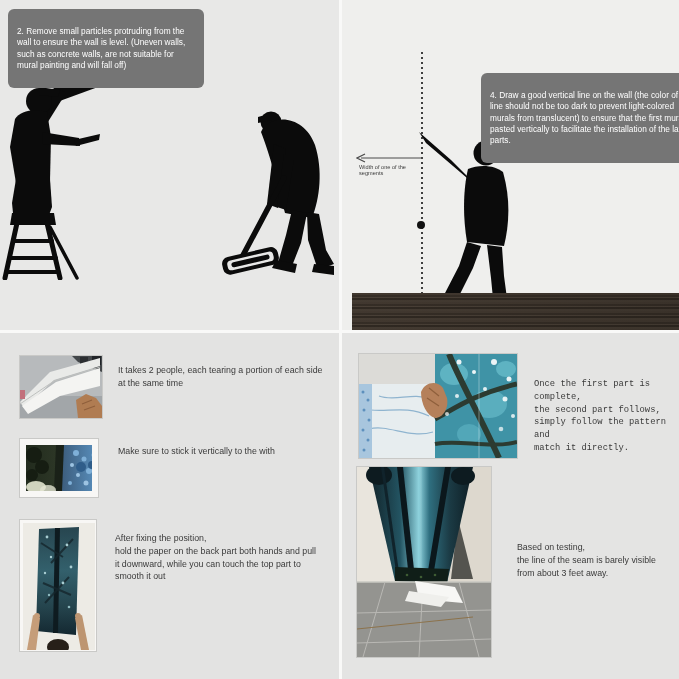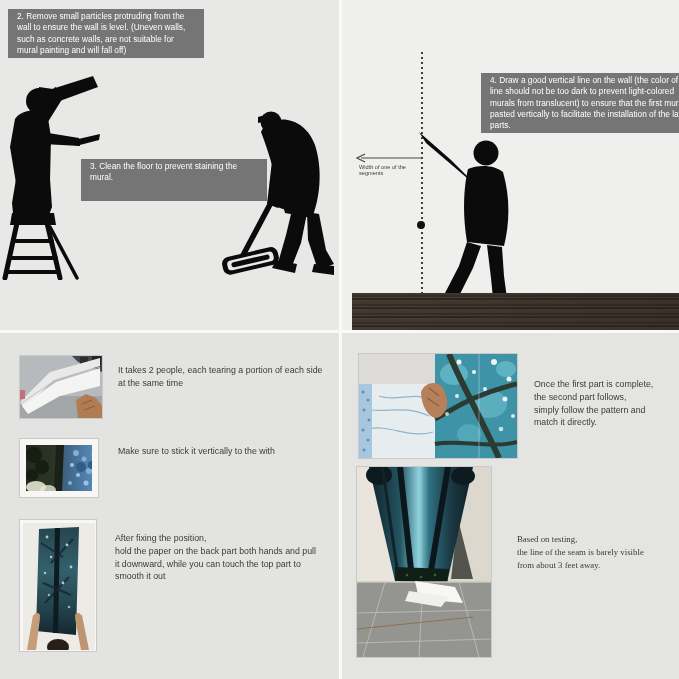--- a/index.html
+++ b/index.html
@@ -4,21 +4,21 @@
 <style>
   html,body{margin:0;padding:0;background:#ffffff;}
   .canvas{position:relative;width:679px;height:679px;background:var(--divider,#f9f9f8);
           font-family:"Liberation Sans",sans-serif;overflow:hidden;}
   .q{position:absolute;overflow:hidden;}
   .q-tl{left:0;top:0;width:339px;height:330px;background:var(--tl-bg,#e8e8e7);}
   .q-tr{left:342px;top:0;width:337px;height:330px;background:var(--tr-bg,#efefed);}
   .q-bl{left:0;top:333px;width:339px;height:346px;background:var(--bl-bg,#e3e3e2);}
   .q-br{left:342px;top:333px;width:337px;height:346px;background:var(--br-bg,#e4e4e3);}
   .tb{position:absolute;background:var(--box-bg,#757575);color:var(--box-text,#fff);
-      border-radius:0;font-size:8.3px;line-height:1.36;padding:2px 9px;
+      border-radius:6px;font-size:8.3px;line-height:1.36;padding:17px 9px;
       white-space:pre-line;box-sizing:border-box;}
   .cap{position:absolute;color:var(--caption-text,#3a3a3a);font-size:8.8px;line-height:1.45;
        white-space:pre-line;}
   .sil path,.sil polygon,.sil circle,.sil rect{fill:var(--silhouette,#0b0b0b);}
   .sil .ln{stroke:var(--silhouette,#0b0b0b);fill:none;stroke-linecap:round;}
   .sil .cut{fill:var(--tl-bg,#e8e8e7) !important;}
   .vline{position:absolute;left:79px;top:52px;width:2px;height:241px;
          background:repeating-linear-gradient(180deg,#3f3f3f 0 2px,transparent 2px 5px);}
   .dot{position:absolute;left:75px;top:221px;width:8px;height:8px;border-radius:50%;background:#111;}
   .arrow-label{position:absolute;left:17px;top:164px;width:70px;font-size:5.6px;color:#3c3c3c;}
@@ -69,21 +69,20 @@
         <rect x="9" y="150.5" width="39" height="5" rx="2.5"></rect>
       </g>
       <path d="M70,102 L85,105 79,135 70,158 56,155 64,127 Z"></path>
       <polygon points="54,152 75,156 73,165 50,160"></polygon>
       <path d="M85,104 L97,106 104,142 112,156 96,162 86,132 Z"></path>
       <polygon points="92,156 113,158 112,167 90,164"></polygon>
     </svg>
 
     <div class="tb" style="left:8px;top:9px;width:196px;">2. Remove small particles protruding from the wall to ensure the wall is level. (Uneven walls, such as concrete walls, are not suitable for mural painting and will fall off)</div>
 
-    <div class="tb" style="left:81px;top:159px;width:186px;height:42px;">3. Clean the floor to prevent staining the mural.</div>
   </div>
 
   <div class="q q-tr">
 
     <div class="vline"></div>
     <div class="dot"></div>
 
     <svg style="position:absolute;left:14px;top:153px;" width="67" height="10" viewBox="0 0 67 10">
       <line x1="5" y1="5" x2="67" y2="5" stroke="#4a4a4a" stroke-width="1"></line>
       <path d="M9,1 L1,5 L9,9" fill="none" stroke="#4a4a4a" stroke-width="1.2"></path>
@@ -222,21 +221,21 @@
       <circle cx="126" cy="35" r="2" fill="#fff" opacity="0.85"></circle>
         <circle cx="146" cy="45" r="2.5" fill="#fff" opacity="0.85"></circle>
       <circle cx="154" cy="62" r="2" fill="#fff" opacity="0.8"></circle>
         <circle cx="98" cy="42" r="2" fill="#fff" opacity="0.8"></circle>
       <circle cx="88" cy="60" r="2" fill="#fff" opacity="0.7"></circle>
         <circle cx="142" cy="75" r="2.3" fill="#fff" opacity="0.7"></circle>
       <path d="M62,38 C66,28 78,26 84,34 L88,44 C90,54 84,64 76,64 C68,62 62,50 62,38 Z" fill="#b5805a"></path>
       <path d="M70,34 L80,42 M68,44 L80,52" stroke="#8f5f3c" stroke-width="1.3" fill="none"></path>
     </svg>
 
-    <div class="cap" style="left:192px;top:45px;width:140px;">Once the first part is complete,
+    <div class="cap" style="left:192px;top:45px;width:140px;font-family:Liberation Mono, monospace;">Once the first part is complete,
 the second part follows,
 simply follow the pattern and
 match it directly.</div>
 
     <svg class="photo" style="left:15px;top:134px;" width="134" height="190" viewBox="0 0 134 190">
       <defs>
         <linearGradient id="g-br2" x1="0" y1="0" x2="1" y2="0">
           <stop offset="0" stop-color="#112228"></stop>
             <stop offset="0.3" stop-color="#235462"></stop>
           <stop offset="0.48" stop-color="#8fd3de"></stop>
@@ -264,18 +263,18 @@
       <line x1="0" y1="146" x2="134" y2="143" stroke="#b9b8b4" stroke-width="1"></line>
       <line x1="0" y1="176" x2="134" y2="172" stroke="#b9b8b4" stroke-width="1"></line>
       <line x1="28" y1="115" x2="6" y2="190" stroke="#b9b8b4" stroke-width="1"></line>
       <line x1="66" y1="115" x2="62" y2="190" stroke="#b9b8b4" stroke-width="1"></line>
       <line x1="102" y1="115" x2="122" y2="190" stroke="#b9b8b4" stroke-width="1"></line>
       <line x1="0" y1="162" x2="116" y2="150" stroke="#8a6a3a" stroke-width="1" opacity="0.8"></line>
       <polygon points="58,114 98,120 106,136 62,132" fill="#f7f7f5"></polygon>
       <polygon points="52,124 92,130 84,140 48,134" fill="#efefec"></polygon>
     </svg>
 
-    <div class="cap" style="left:175px;top:200px;width:158px;font-family:Liberation Serif, serif;">Based on testing,
+    <div class="cap" style="left:175px;top:208px;width:158px;">Based on testing,
 the line of the seam is barely visible
 from about 3 feet away.</div>
   </div>
 
 </div>
 
 </body></html>

